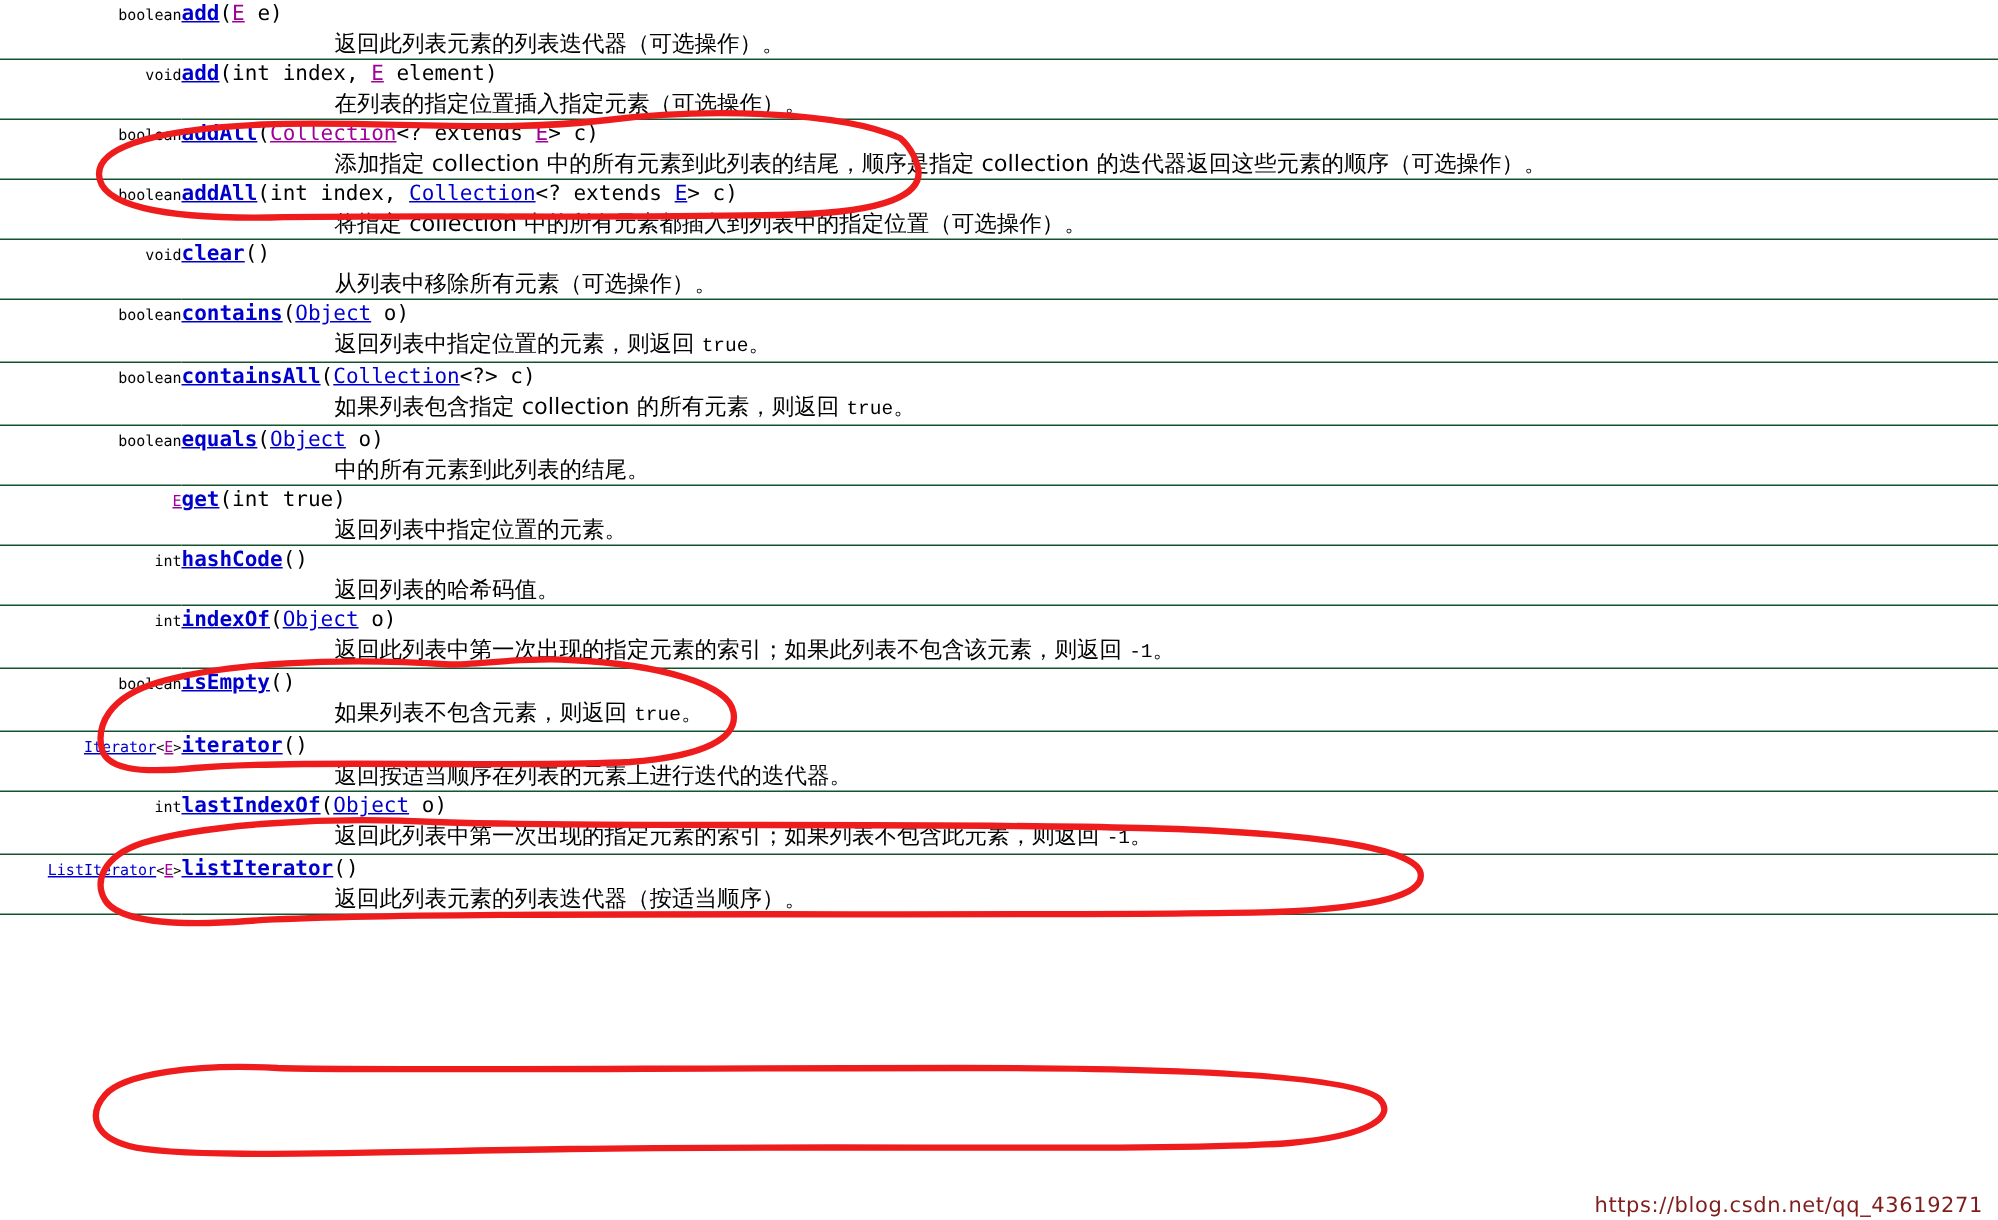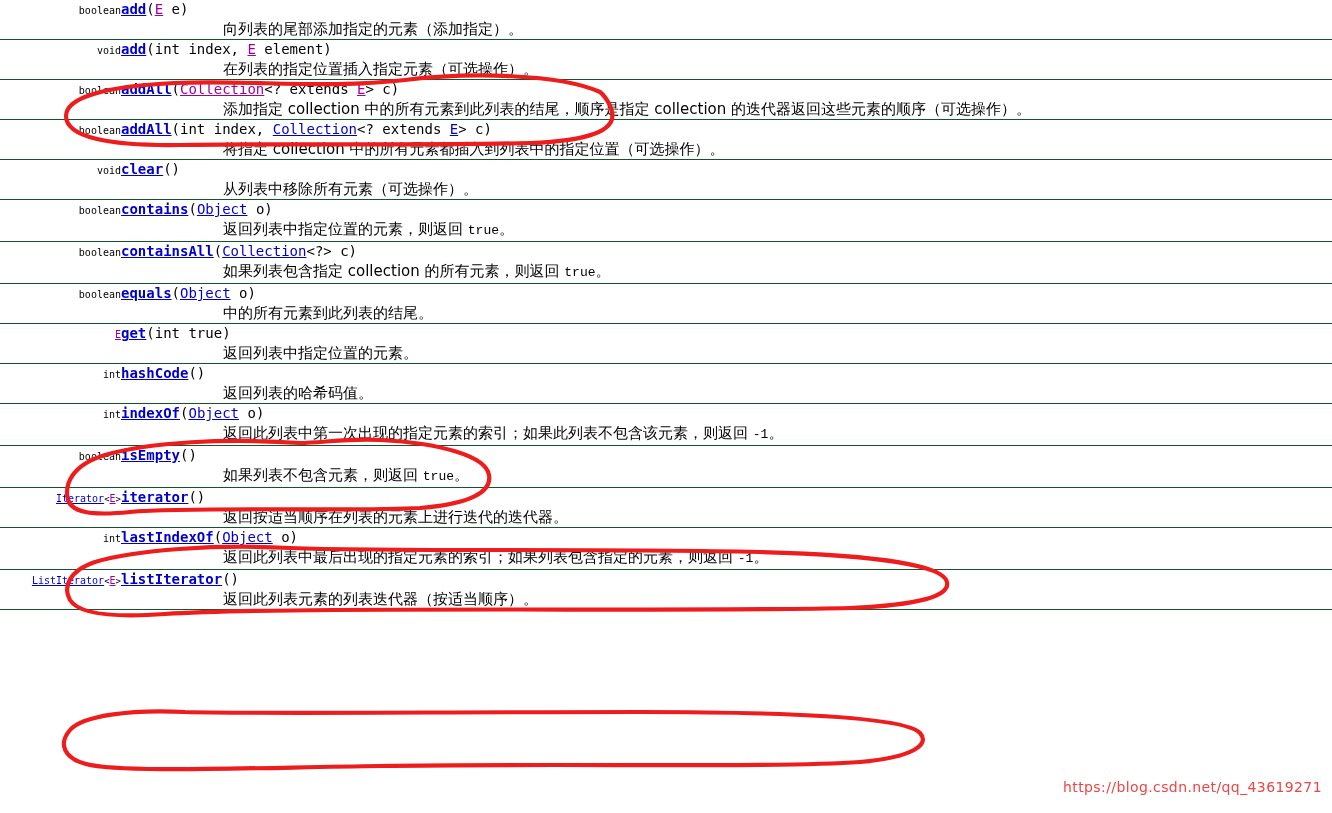--- a/index.html
+++ b/index.html
@@ -126,40 +126,40 @@
     top: 0;
     width: 1332px;
     height: 813px;
     pointer-events: none;
   }
 
   
   #watermark {
     position: absolute;
     right: 10px;
-    bottom: 18px;
+    bottom: 1px;
     font-family: "DejaVu Sans", "Liberation Sans", sans-serif;
     font-size: 14px;
-    color: #ef4444;
+    color: #7f1d1d;
     letter-spacing: 0.4px;
   }
 </style>
 </head>
 <body>
 
 <div id="page-root">
 
 
   <table id="method-summary-table">
     <tbody id="method-summary-body">
         <tr class="method-row">
           <td class="ret-col"><span class="rettype"><span>boolean</span></span></td>
           <td class="desc-col">
             <div class="signature"><a class="mname" href="#">add</a><span class="plain">(</span><a class="type-vlink" href="#">E</a><span class="plain"> e)</span></div>
-            <div class="description">向列表的尾部添加指定的元素（添加指定）。</div>
+            <div class="description">返回此列表元素的列表迭代器（可选操作）。</div>
           </td>
         </tr>
         <tr class="method-row">
           <td class="ret-col"><span class="rettype"><span>void</span></span></td>
           <td class="desc-col">
             <div class="signature"><a class="mname" href="#">add</a><span class="plain">(int index, </span><a class="type-vlink" href="#">E</a><span class="plain"> element)</span></div>
             <div class="description">在列表的指定位置插入指定元素（可选操作）。</div>
           </td>
         </tr>
         <tr class="method-row">
@@ -236,21 +236,21 @@
           <td class="ret-col"><span class="rettype"><a class="link" href="#">Iterator</a><span class="gen">&lt;</span><a class="vlink" href="#">E</a><span class="gen">&gt;</span></span></td>
           <td class="desc-col">
             <div class="signature"><a class="mname" href="#">iterator</a><span class="plain">()</span></div>
             <div class="description">返回按适当顺序在列表的元素上进行迭代的迭代器。</div>
           </td>
         </tr>
         <tr class="method-row">
           <td class="ret-col"><span class="rettype"><span>int</span></span></td>
           <td class="desc-col">
             <div class="signature"><a class="mname" href="#">lastIndexOf</a><span class="plain">(</span><a class="type-link" href="#">Object</a><span class="plain"> o)</span></div>
-            <div class="description"><span>返回此列表中最后出现的指定元素的索引；如果列表包含指定的元素，则返回 </span><span class="mono">-1</span><span>。</span></div>
+            <div class="description"><span>返回此列表中第一次出现的指定元素的索引；如果列表不包含此元素，则返回 </span><span class="mono">-1</span><span>。</span></div>
           </td>
         </tr>
         <tr class="method-row">
           <td class="ret-col"><span class="rettype"><a class="link" href="#">ListIterator</a><span class="gen">&lt;</span><a class="vlink" href="#">E</a><span class="gen">&gt;</span></span></td>
           <td class="desc-col">
             <div class="signature"><a class="mname" href="#">listIterator</a><span class="plain">()</span></div>
             <div class="description">返回此列表元素的列表迭代器（按适当顺序）。</div>
           </td>
         </tr>
       </tbody>

